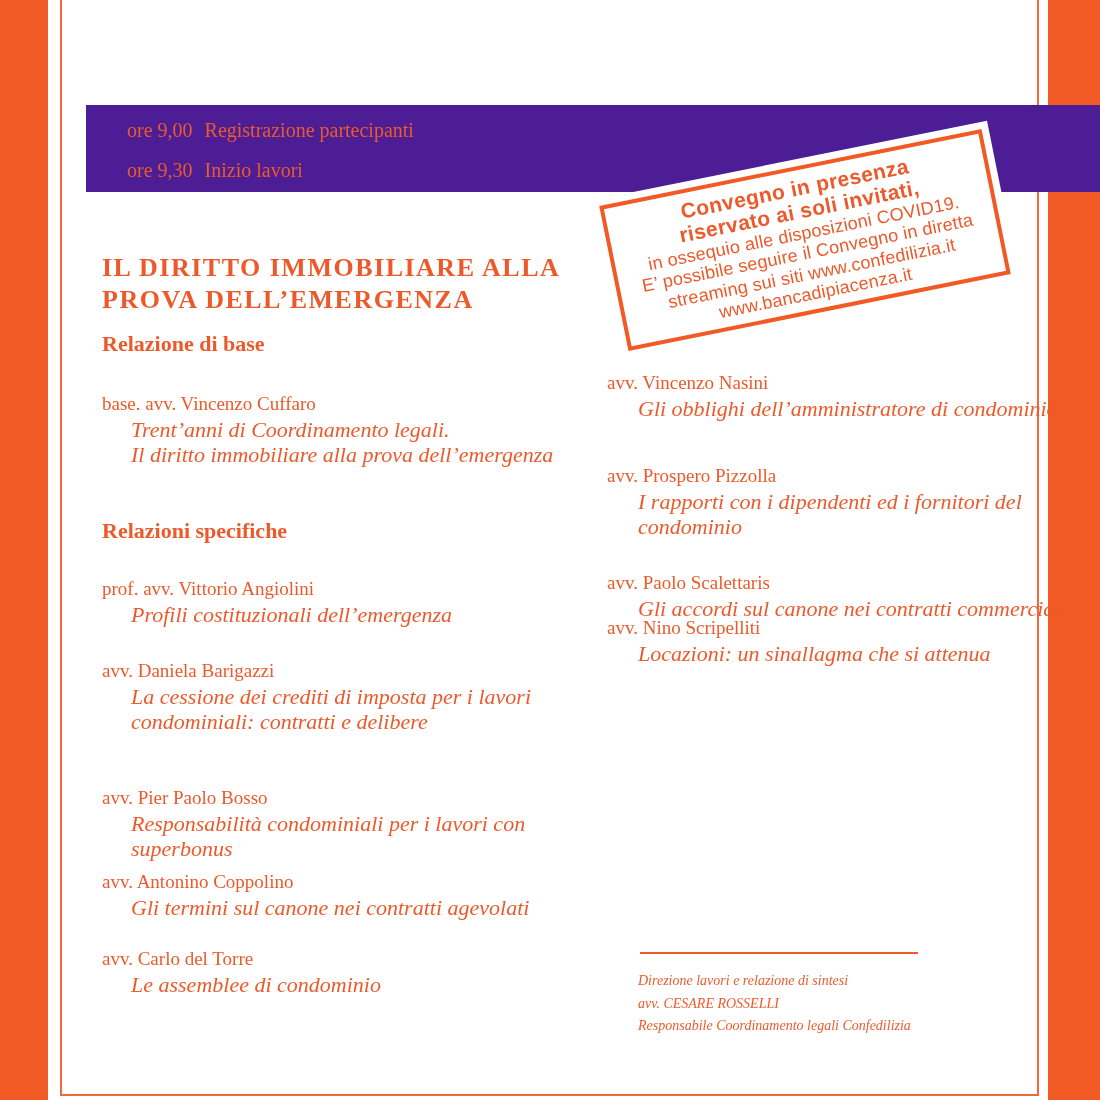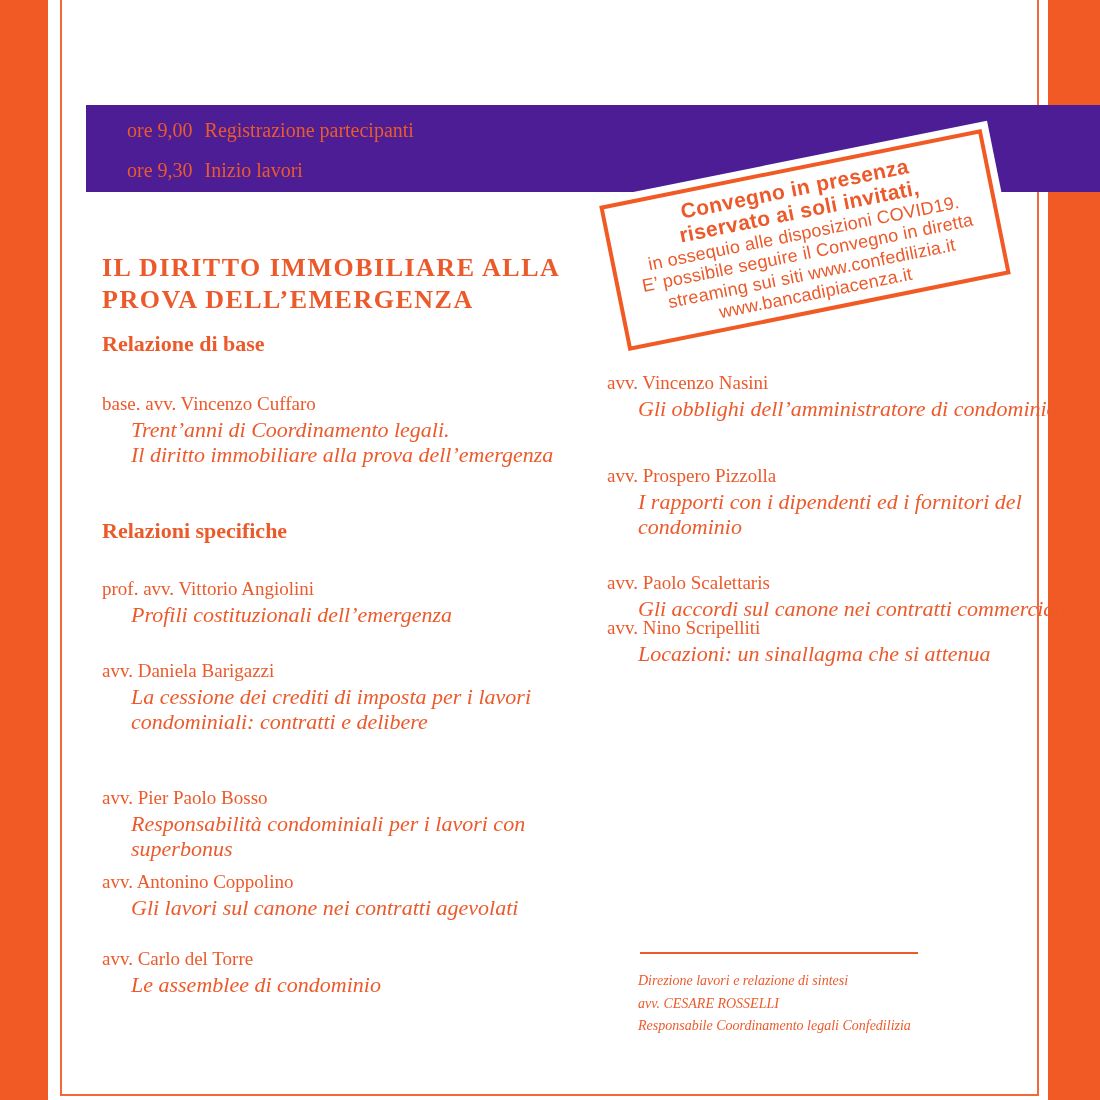--- a/index.html
+++ b/index.html
@@ -162,21 +162,21 @@
   </div>
 
   <div class="entry col-left e-bosso">
     <div class="name">avv. Pier Paolo Bosso</div>
     <div class="topic">Responsabilità condominiali per i lavori con</div>
     <div class="topic">superbonus</div>
   </div>
 
   <div class="entry col-left e-coppolino">
     <div class="name">avv. Antonino Coppolino</div>
-    <div class="topic">Gli lavori sul canone nei contratti agevolati</div>
+    <div class="topic">Gli termini sul canone nei contratti agevolati</div>
   </div>
 
   <div class="entry col-left e-deltorre">
     <div class="name">avv. Carlo del Torre</div>
     <div class="topic">Le assemblee di condominio</div>
   </div>
 
   <div class="entry col-right e-nasini">
     <div class="name">avv. Vincenzo Nasini</div>
     <div class="topic">Gli obblighi dell’amministratore di condominio</div>

